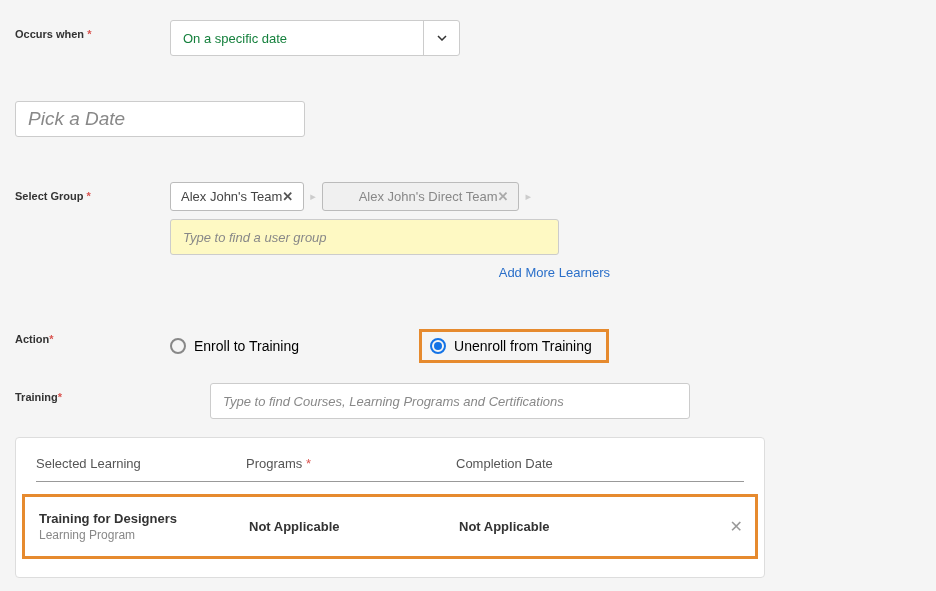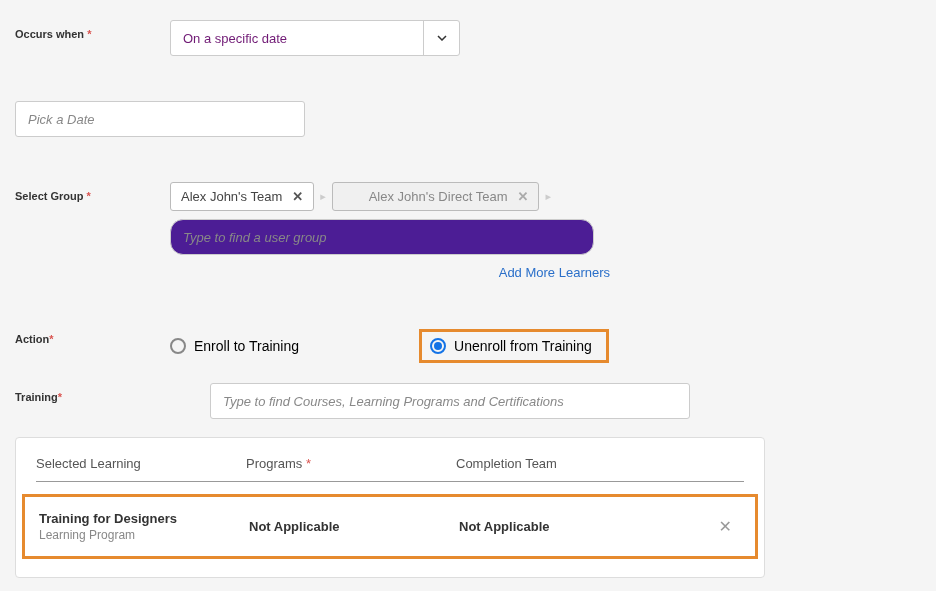--- a/index.html
+++ b/index.html
@@ -35,79 +35,78 @@
     width: 290px;
     border: 1px solid #ccc;
     border-radius: 3px;
     background: #fff;
     height: 36px;
     align-items: center;
   }
   .select-value {
     flex: 1;
     padding: 0 12px;
-    color: #701a75;
+    color: #15803d;
   }
   .select-caret {
     width: 36px;
     border-left: 1px solid #ccc;
     display: flex;
     align-items: center;
     justify-content: center;
     color: #555;
     cursor: pointer;
     height: 100%;
   }
   .text-input {
     width: 290px;
     height: 36px;
     border: 1px solid #ccc;
     border-radius: 3px;
     background: #fff;
     padding: 8px 12px;
-    font-size: 13px;
+    font-size: 19px;
     font-style: italic;
     color: #888;
   }
   .text-input::placeholder { color: #888; font-style: italic; }
   .tags-row {
     display: flex;
     align-items: center;
     gap: 6px;
     margin-bottom: 8px;
   }
   .tag {
     display: inline-flex;
     align-items: center;
     border: 1px solid #bbb;
     border-radius: 3px;
     background: #fff;
     padding: 6px 10px;
     font-size: 13px;
     color: #444;
-    gap: 10px;
   }
   .tag.disabled {
     background: #f0f0f0;
     color: #888;
     padding-left: 36px;
   }
   .tag-x {
     color: #555;
     cursor: pointer;
     font-weight: bold;
   }
   .tag.disabled .tag-x { color: #aaa; cursor: default; }
   .crumb-sep { color: #ccc; font-size: 11px; }
   .group-search {
-    width: 424px;
+    width: 389px;
     height: 36px;
     border: 1px solid #ccc;
-    border-radius: 13px;
-    background: #4c1d95;
+    border-radius: 3px;
+    background: #fef9c3;
     padding: 0 12px;
     font-size: 13px;
     font-style: italic;
     color: #888;
   }
   .group-search::placeholder { color: #888; font-style: italic; }
   .add-link-row {
     width: 440px;
     text-align: right;
     margin-top: 10px;
@@ -179,21 +178,21 @@
     margin-bottom: 12px;
     color: #555;
     font-size: 13px;
   }
   .col1 { width: 210px; }
   .col2 { width: 210px; }
   .col3 { flex: 1; }
   .colx { width: 30px; text-align: right; }
   .tp-row-wrap {
     border: 3px solid #e68a2e;
-    padding: 14px 23px 14px 10px;
+    padding: 14px 12px 14px 10px;
     display: flex;
     align-items: center;
     margin-left: -14px;
     margin-right: -14px;
   }
   .tp-row-wrap .col1 { width: 214px; padding-left: 4px; }
   .train-title { font-weight: 700; color: #333; font-size: 13px; }
   .train-sub { color: #888; font-size: 12px; margin-top: 2px; }
   .na { font-weight: 700; color: #333; font-size: 13px; }
   .row-x { color: #999; cursor: pointer; font-size: 16px; }
@@ -283,21 +282,21 @@
 <div class="form-row" style="margin-bottom:0;flex-direction:column;">
   <div class="label-col"></div>
   <div class="field-col">
     <div class="training-panel">
       <div class="tp-header">
         <div class="col1">Selected Learning</div>
         <div class="col2">
           <span>Programs</span>
           <span class="req">*</span>
         </div>
-        <div class="col3">Completion Team</div>
+        <div class="col3">Completion Date</div>
         <div class="colx"></div>
       </div>
       <div class="tp-row-wrap">
         <div class="col1">
           <div class="train-title">Training for Designers</div>
           <div class="train-sub">Learning Program</div>
         </div>
         <div class="col2 na">Not Applicable</div>
         <div class="col3 na">Not Applicable</div>
         <div class="colx">

